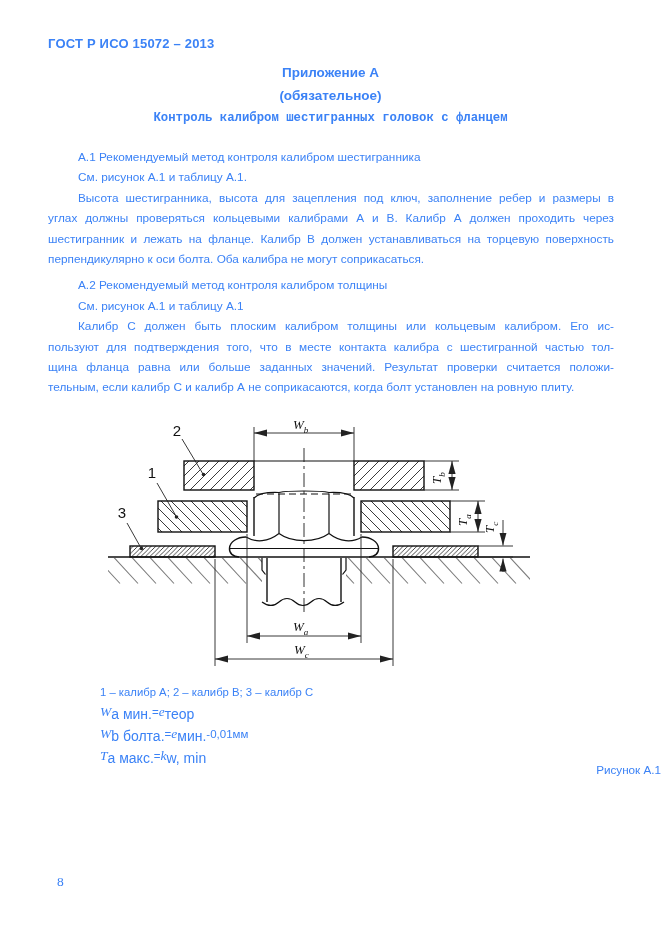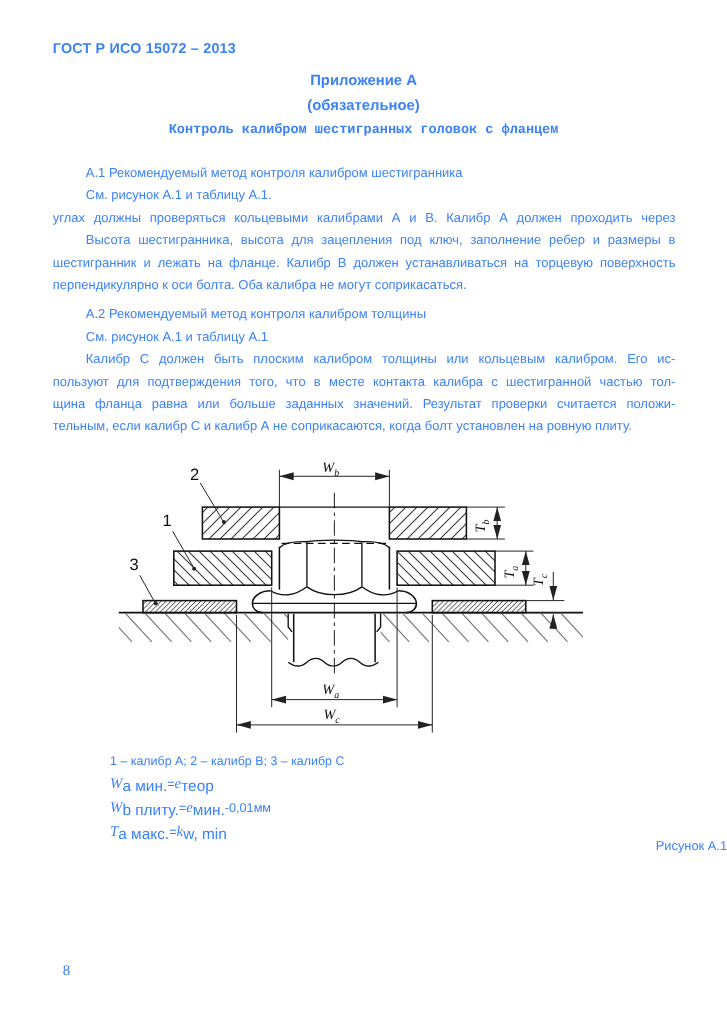--- a/index.html
+++ b/index.html
@@ -40,22 +40,22 @@
 
   <div class="header">ГОСТ Р ИСО 15072 – 2013</div>
 
   <div class="t1">Приложение А</div>
   <div class="t2">(обязательное)</div>
   <div class="t3">Контроль калибром шестигранных головок с фланцем</div>
 
   <div class="bodytext">
     <div class="h ind">А.1 Рекомендуемый метод контроля калибром шестигранника</div>
     <div class="ind">См. рисунок А.1 и таблицу А.1.</div>
+    <div class="jl ind">Высота шестигранника, высота для зацепления под ключ, заполнение ребер и размеры в</div>
     <div class="jl">углах должны проверяться кольцевыми калибрами А и В. Калибр А должен проходить через</div>
-    <div class="jl ind">Высота шестигранника, высота для зацепления под ключ, заполнение ребер и размеры в</div>
     <div class="jl">шестигранник и лежать на фланце. Калибр В должен устанавливаться на торцевую поверхность</div>
     <div>перпендикулярно к оси болта. Оба калибра не могут соприкасаться.</div>
     <div class="h ind a2">А.2 Рекомендуемый метод контроля калибром толщины</div>
     <div class="ind">См. рисунок А.1 и таблицу А.1</div>
     <div class="jl ind">Калибр С должен быть плоским калибром толщины или кольцевым калибром. Его ис-</div>
     <div class="jl">пользуют для подтверждения того, что в месте контакта калибра с шестигранной частью тол-</div>
     <div class="jl">щина фланца равна или больше заданных значений. Результат проверки считается положи-</div>
     <div>тельным, если калибр С и калибр А не соприкасаются, когда болт установлен на ровную плиту.</div>
   </div>
 
@@ -188,21 +188,21 @@
         <circle cx="141.5" cy="548.5" r="1.8" fill="#222"></circle>
     </g>
   </svg>
 
   <div class="legend">1 – калибр А; 2 – калибр В; 3 – калибр С</div>
 
   <div class="formula f1">
     <span class="fv">W</span><sub>a мин.</sub><span class="feq">=</span><span class="fv">e</span><sub>теор</sub><span class="ft"></span>
   </div>
   <div class="formula f2">
-    <span class="fv">W</span><sub>b плиту.</sub><span class="feq">=</span><span class="fv">e</span><sub>мин.</sub><span class="ft">-0,01мм</span>
+    <span class="fv">W</span><sub>b болта.</sub><span class="feq">=</span><span class="fv">e</span><sub>мин.</sub><span class="ft">-0,01мм</span>
   </div>
   <div class="formula f3">
     <span class="fv">T</span><sub>a макс.</sub><span class="feq">=</span><span class="fv">k</span><sub>w, min</sub><span class="ft"></span>
   </div>
 
   <div class="figcaption">Рисунок А.1</div>
 
   <div class="pagenum">8</div>
 
 </div>

